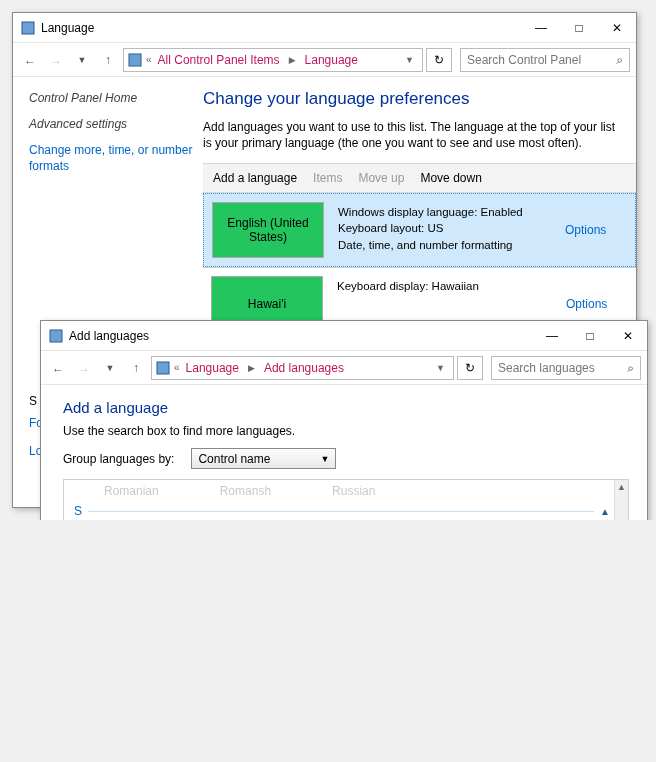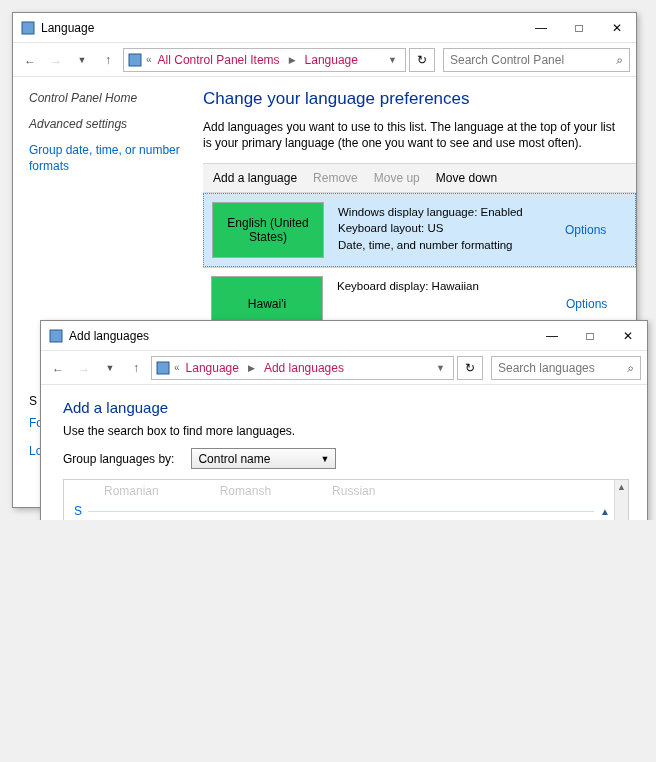--- a/index.html
+++ b/index.html
@@ -76,21 +76,21 @@
   .searchbox {
     border: 1px solid #bbb;
     height: 24px;
     margin-left: 4px;
     display: flex;
     align-items: center;
     padding: 0 6px;
     color: #777;
     position: relative;
   }
-  .searchbox.w1 { width: 187px; }
+  .searchbox.w1 { width: 170px; }
   .searchbox.w2 { width: 150px; }
   .searchbox .mag { margin-left: auto; color: #555; }
 
   .body1 { display: flex; min-height: 430px; }
   .sidebar {
     width: 190px;
     padding: 14px 10px 10px 16px;
   }
   .sidebar .link { color: #404040; margin-bottom: 12px; cursor: pointer; font-style: italic; }
   .sidebar .linkplain { color: #0066cc; margin-bottom: 12px; line-height: 1.3; }
@@ -256,33 +256,33 @@
     <div class="searchbox w1">
       <span>Search Control Panel</span>
       <span class="mag">⌕</span>
     </div>
   </div>
 
   <div class="body1">
     <div class="sidebar">
       <div class="link">Control Panel Home</div>
       <div class="link">Advanced settings</div>
-      <div class="linkplain">Group date, time, or number formats</div>
+      <div class="linkplain">Change more, time, or number formats</div>
       <div class="seealso">S</div>
       <div class="linkplain" style="margin-top:8px;">Fo</div>
       <div class="linkplain">Lo</div>
     </div>
 
     <div class="main1">
       <div class="heading1">Change your language preferences</div>
       <div class="desc">Add languages you want to use to this list. The language at the top of your list is your primary language (the one you want to see and use most often).</div>
 
       <div class="toolbar1">
         <span class="tb-item">Add a language</span>
-        <span class="tb-item disabled">Remove</span>
+        <span class="tb-item disabled">Items</span>
         <span class="tb-item disabled">Move up</span>
         <span class="tb-item">Move down</span>
       </div>
 
       <div class="langrow selected">
         <div class="langtile">English (United States)</div>
         <div class="langinfo">
           <div>Windows display language: Enabled</div>
           <div>Keyboard layout: US</div>
           <div>Date, time, and number formatting</div>

